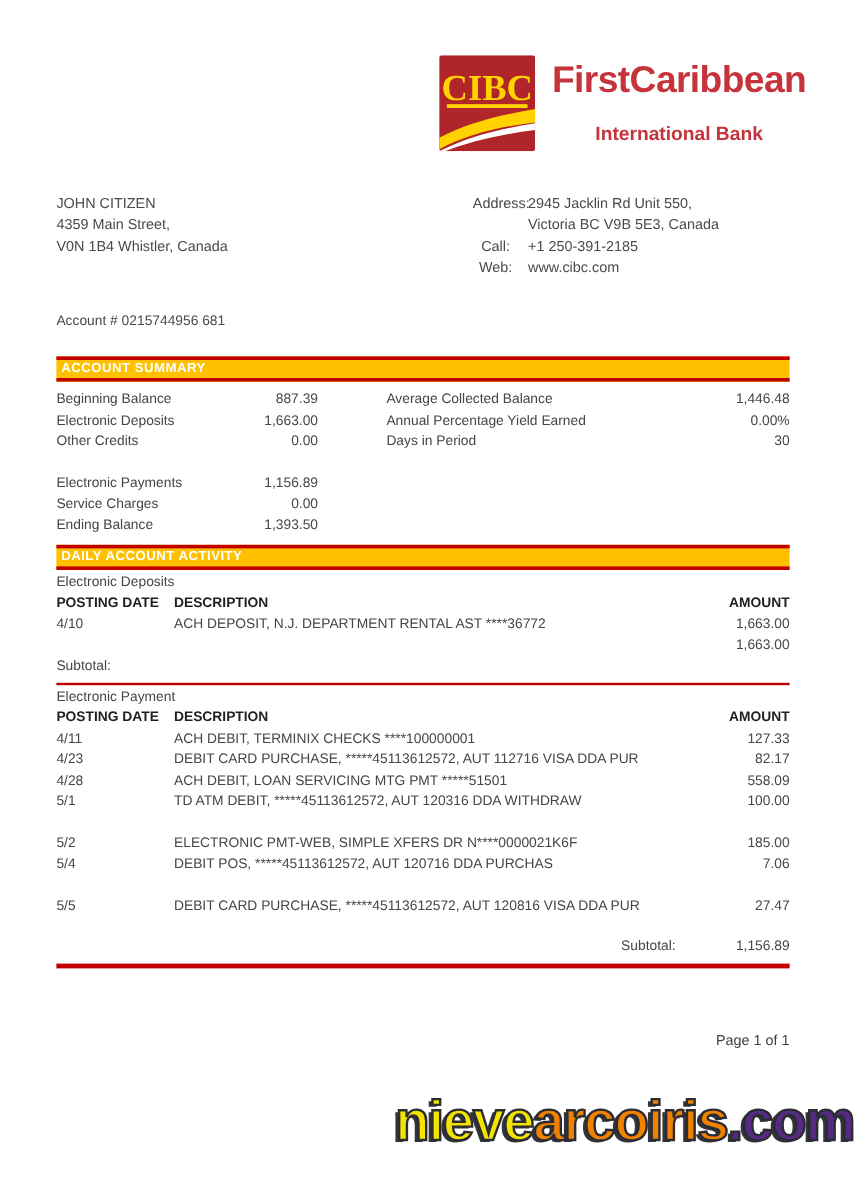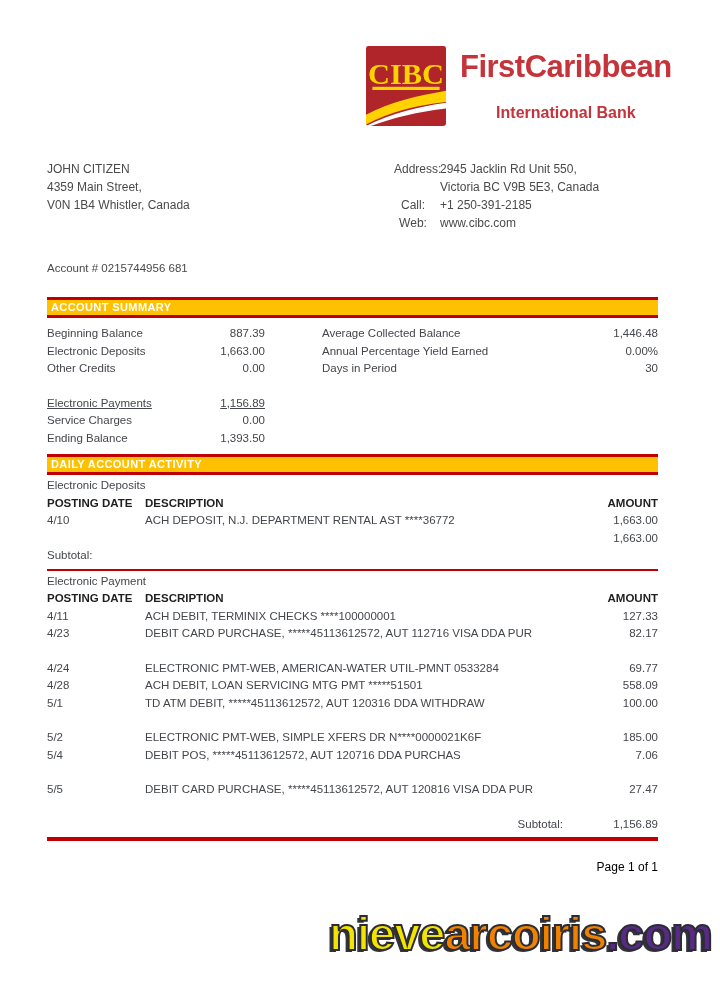--- a/index.html
+++ b/index.html
@@ -28,36 +28,36 @@
 
   .section-bar {
     border-top:3px solid #c00000; border-bottom:3px solid #c00000;
     background:#ffc000; color:#ffffff; font-weight:bold; font-size:11px;
     padding:1px 4px 2px 4px; letter-spacing:0.4px;
   }
 
   .sum-row  { display:grid; grid-template-columns:150px 68px 57px 245px auto; line-height:17.5px; }
   .sum-row2 { display:grid; grid-template-columns:150px 68px auto; line-height:17.5px; }
   .amount { text-align:right; }
-  .mt { margin-top:17px;text-decoration:underline; }
+  .mt { margin-top:17px; }
   .mt2 { margin-top:7px; }
 
   .act-label { line-height:17.5px; margin-top:2px; }
   .act-row  { display:grid; grid-template-columns:98px auto 95px; line-height:17.5px; }
   .act-head { font-weight:bold; color:#1f1f1f; }
   .gap { margin-top:17px; }
 
   .red-line-thin  { border-top:2.5px solid #c00000; margin-top:4px; }
   .red-line-thick { border-top:4px solid #c00000; margin-top:4px; }
 
   .sub-row { display:flex; justify-content:flex-end; line-height:17.5px; }
   .sub-row .sub-lbl { text-align:right; }
   .sub-row .amount { width:95px; }
 
-  .page-footer { position:absolute; top:860px; right:62px; font-size:12px; color:#000000; }
+  .page-footer { position:absolute; top:860px; right:62px; font-size:12px; color:#404040; }
 
   
   .watermark {
     position:absolute; top:906px; right:8px; white-space:nowrap;
     font-size:47px; font-weight:bold; letter-spacing:-1px;
     -webkit-text-stroke:2px #2c2c33;
     text-shadow:-3px 2px 0 #33333a;
   }
   .wm-yellow { color:#f2e400; }
   .wm-orange { color:#f08200; }
@@ -180,25 +180,20 @@
     <div class="act-row">
       <div>4/11</div>
       <div>ACH DEBIT, TERMINIX CHECKS ****100000001</div>
       <div class="amount">127.33</div>
     </div>
     <div class="act-row">
       <div>4/23</div>
       <div>DEBIT CARD PURCHASE, *****45113612572, AUT 112716 VISA DDA PUR</div>
       <div class="amount">82.17</div>
     </div>
-    <div class="act-row gap">
-      <div>4/24</div>
-      <div>ELECTRONIC PMT-WEB, AMERICAN-WATER UTIL-PMNT 0533284</div>
-      <div class="amount">69.77</div>
-    </div>
     <div class="act-row">
       <div>4/28</div>
       <div>ACH DEBIT, LOAN SERVICING MTG PMT *****51501</div>
       <div class="amount">558.09</div>
     </div>
     <div class="act-row">
       <div>5/1</div>
       <div>TD ATM DEBIT, *****45113612572, AUT 120316 DDA WITHDRAW</div>
       <div class="amount">100.00</div>
     </div>

